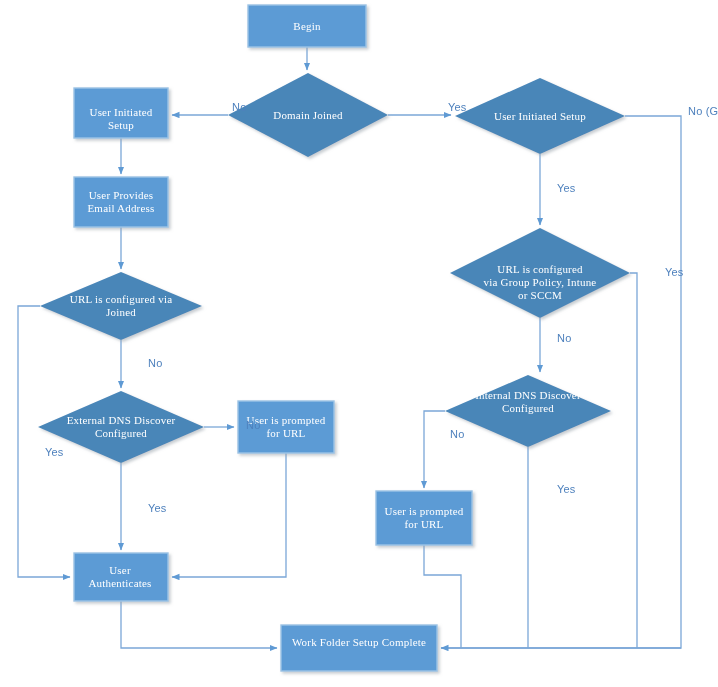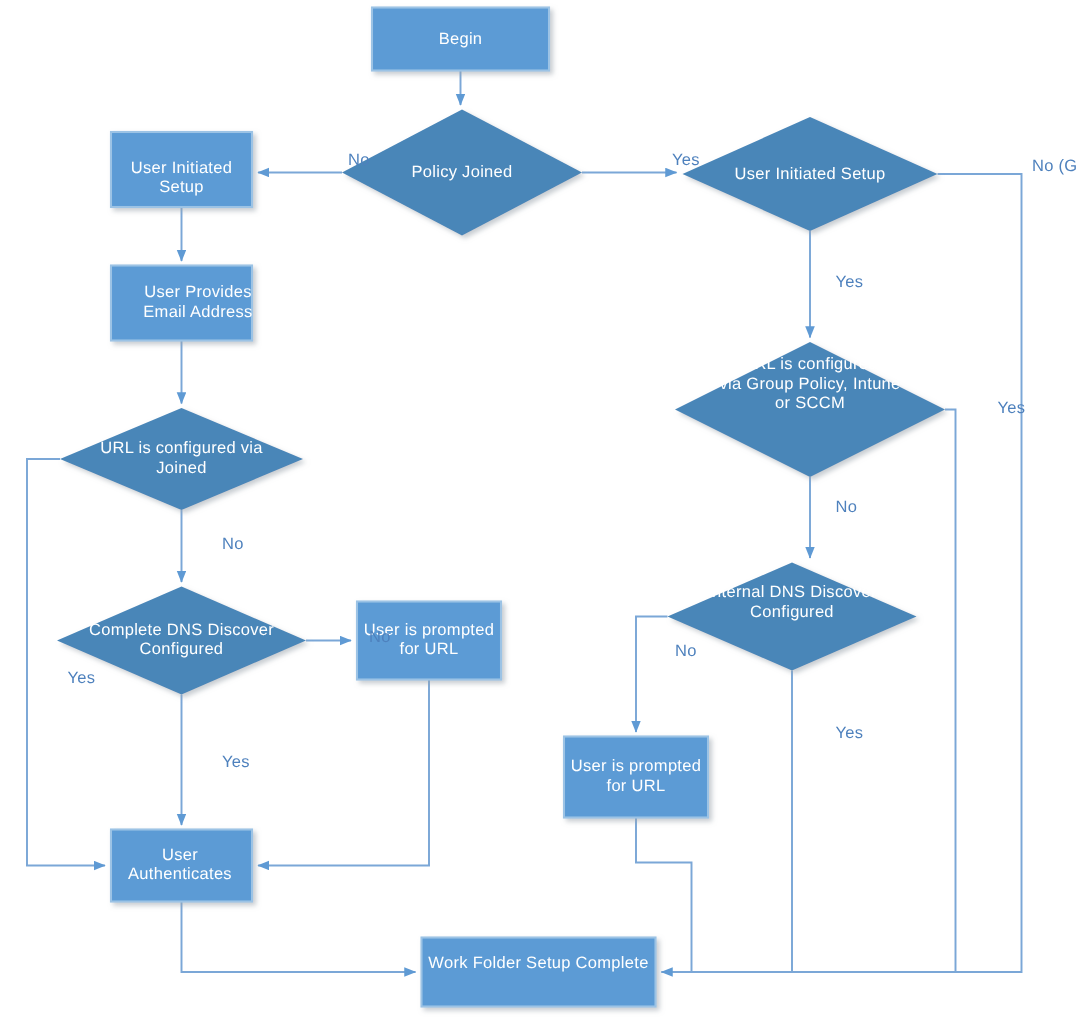--- a/index.html
+++ b/index.html
@@ -29,20 +29,21 @@
     display: flex;
     align-items: center;
     justify-content: center;
     text-align: center;
     color: #ffffff;
     font-size: 11px;
     line-height: 13px;
     pointer-events: none;
     white-space: pre-line;
     letter-spacing: 0.2px;
+    font-family: Liberation Serif, serif;
   }
   .edge-label {
     position: absolute;
     color: #4e81bd;
     font-size: 11px;
     line-height: 12px;
     white-space: nowrap;
     letter-spacing: 0.2px;
     margin-left: 36px;
   }
@@ -114,35 +115,35 @@
         <polygon points="540,78 625,116 540,154 455,116" fill="#4a86b8" stroke="none" filter="url(#shadow)"></polygon>
         <polygon points="540,228 630,273 540,318 450,273" fill="#4a86b8" stroke="none" filter="url(#shadow)"></polygon>
         <polygon points="528,375 611,411 528,447 445,411" fill="#4a86b8" stroke="none" filter="url(#shadow)"></polygon>
         <rect x="376" y="491" width="96" height="54" fill="#5b9bd5" stroke="#9cc3e5" stroke-width="1.4" filter="url(#shadow)"></rect>
         <rect x="281" y="625" width="156" height="46" fill="#5b9bd5" stroke="#9cc3e5" stroke-width="1.4" filter="url(#shadow)"></rect>
       </g>
   </svg>
 
   <div id="node-labels">
       <div class="node-label" style="left: 248px; top: 5px; width: 118px; height: 42px;">Begin</div>
-      <div class="node-label" style="left: 228px; top: 73px; width: 160px; height: 84px;">Policy Joined</div>
+      <div class="node-label" style="left: 228px; top: 73px; width: 160px; height: 84px;">Domain Joined</div>
       <div class="node-label" style="left: 74px; top: 88px; width: 94px; height: 62px;">User Initiated
 Setup</div>
-      <div class="node-label" style="left: 74px; top: 177px; width: 94px; height: 50px; padding-left: 11px;">User Provides
+      <div class="node-label" style="left: 74px; top: 177px; width: 94px; height: 50px;">User Provides
 Email Address</div>
       <div class="node-label" style="left: 40px; top: 272px; width: 162px; height: 68px;">URL is configured via
 Joined</div>
-      <div class="node-label" style="left: 38px; top: 391px; width: 166px; height: 72px;">Complete DNS Discover
+      <div class="node-label" style="left: 38px; top: 391px; width: 166px; height: 72px;">External DNS Discover
 Configured</div>
       <div class="node-label" style="left: 238px; top: 401px; width: 96px; height: 52px;">User is prompted
 for URL</div>
       <div class="node-label" style="left: 74px; top: 553px; width: 92px; height: 48px;">User
 Authenticates</div>
       <div class="node-label" style="left: 455px; top: 78px; width: 170px; height: 76px;">User Initiated Setup</div>
-      <div class="node-label" style="left: 450px; top: 211px; width: 180px; height: 90px;">URL is configured
+      <div class="node-label" style="left: 450px; top: 237px; width: 180px; height: 90px;">URL is configured
 via Group Policy, Intune
 or SCCM</div>
       <div class="node-label" style="left: 445px; top: 366px; width: 166px; height: 72px;">Internal DNS Discover
 Configured</div>
       <div class="node-label" style="left: 376px; top: 491px; width: 96px; height: 54px;">User is prompted
 for URL</div>
       <div class="node-label" style="left: 281px; top: 625px; width: 156px; height: 34px;">Work Folder Setup Complete</div>
     </div>
   <div id="edge-labels">
       <div class="edge-label" style="left: 196px; top: 101px;">No</div>

